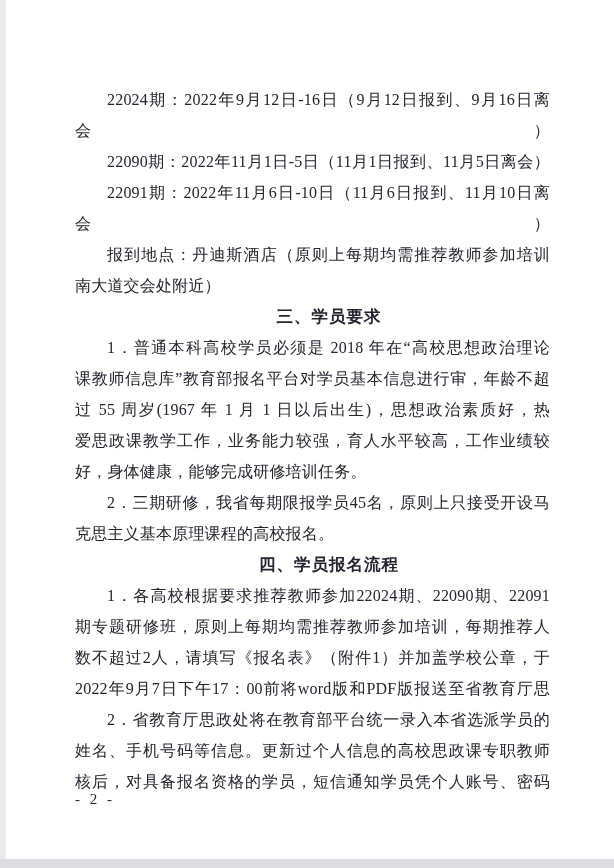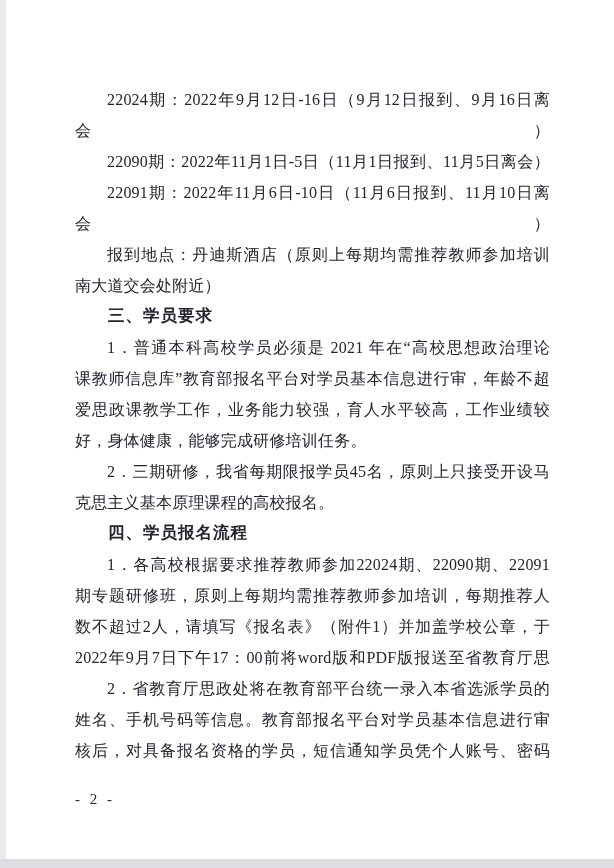--- a/index.html
+++ b/index.html
@@ -37,24 +37,25 @@
     text-align: left;
     letter-spacing: 0.2px;
   }
   .line.indent { text-indent: 2em; }
   .line.justify {
     text-align: justify;
     text-align-last: justify;
     text-justify: inter-character;
   }
   .line.heading {
-    font-family: Liberation Mono, monospace;
+    font-family: Liberation Sans, sans-serif;
     font-weight: 700;
     font-size: 16.5px;
     letter-spacing: 1px;
+    text-align: center;
   }
   .page-number {
     position: absolute;
     left: 75px;
     top: 791px;
     font-size: 15px;
     letter-spacing: 3px;
     color: #23242e;
   }
 </style>
@@ -66,31 +67,32 @@
   <div class="edge-left"></div>
   <div class="edge-bottom"></div>
 
   <div class="content">
     <div class="line indent justify">22024期：2022年9月12日-16日（9月12日报到、9月16日离会）</div>
     <div class="line indent justify">22090期：2022年11月1日-5日（11月1日报到、11月5日离会）</div>
     <div class="line indent justify">22091期：2022年11月6日-10日（11月6日报到、11月10日离会）</div>
     <div class="line indent justify">报到地点：丹迪斯酒店（原则上每期均需推荐教师参加培训</div>
     <div class="line">南大道交会处附近）</div>
     <div class="line indent heading">三、学员要求</div>
-    <div class="line indent justify">1．普通本科高校学员必须是 2021 年在“高校思想政治理论</div>
+    <div class="line indent justify">1．普通本科高校学员必须是 2018 年在“高校思想政治理论</div>
     <div class="line justify">课教师信息库”教育部报名平台对学员基本信息进行审，年龄不超</div>
+    <div class="line justify">过 55 周岁(1967 年 1 月 1 日以后出生)，思想政治素质好，热</div>
     <div class="line justify">爱思政课教学工作，业务能力较强，育人水平较高，工作业绩较</div>
     <div class="line">好，身体健康，能够完成研修培训任务。</div>
     <div class="line indent justify">2．三期研修，我省每期限报学员45名，原则上只接受开设马</div>
     <div class="line">克思主义基本原理课程的高校报名。</div>
     <div class="line indent heading">四、学员报名流程</div>
     <div class="line indent justify">1．各高校根据要求推荐教师参加22024期、22090期、22091</div>
     <div class="line justify">期专题研修班，原则上每期均需推荐教师参加培训，每期推荐人</div>
     <div class="line justify">数不超过2人，请填写《报名表》（附件1）并加盖学校公章，于</div>
     <div class="line justify">2022年9月7日下午17：00前将word版和PDF版报送至省教育厅思</div>
     <div class="line indent justify">2．省教育厅思政处将在教育部平台统一录入本省选派学员的</div>
-    <div class="line justify">姓名、手机号码等信息。教育部报名平台对学员基本信息进行审</div>
+    <div class="line justify">姓名、手机号码等信息。更新过个人信息的高校思政课专职教师</div>
     <div class="line justify">核后，对具备报名资格的学员，短信通知学员凭个人账号、密码</div>
   </div>
 
   <div class="page-number">- 2 -</div>
 
 </div>
 
 </body></html>

